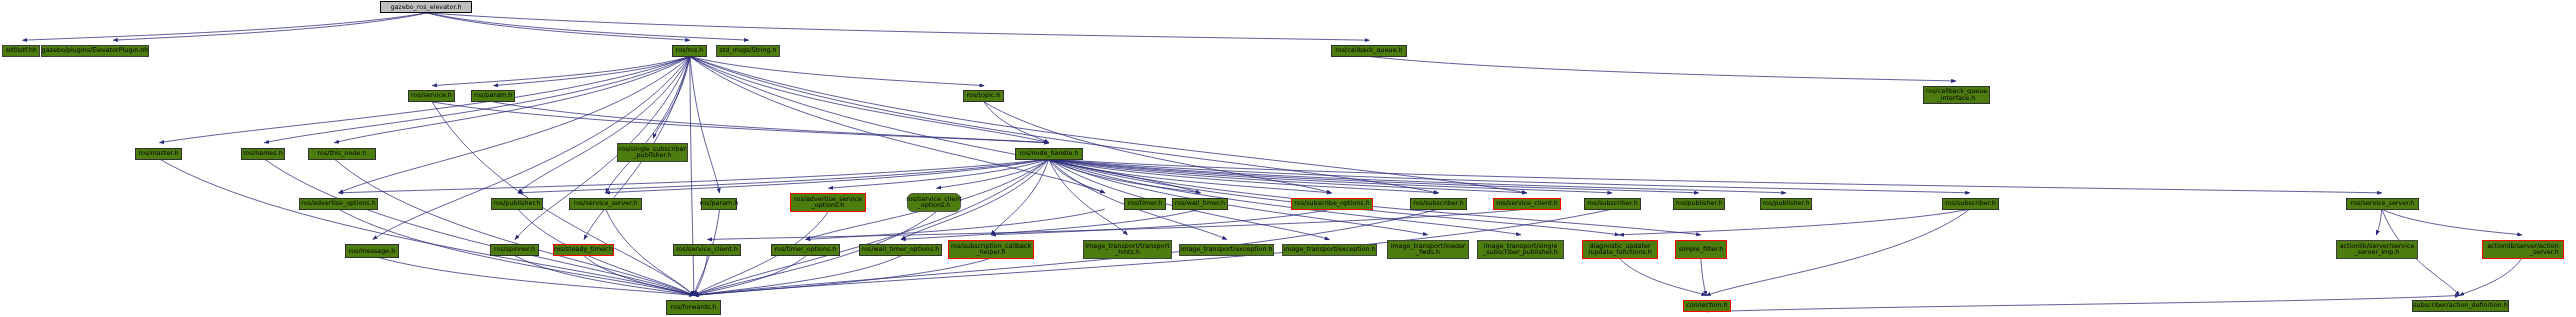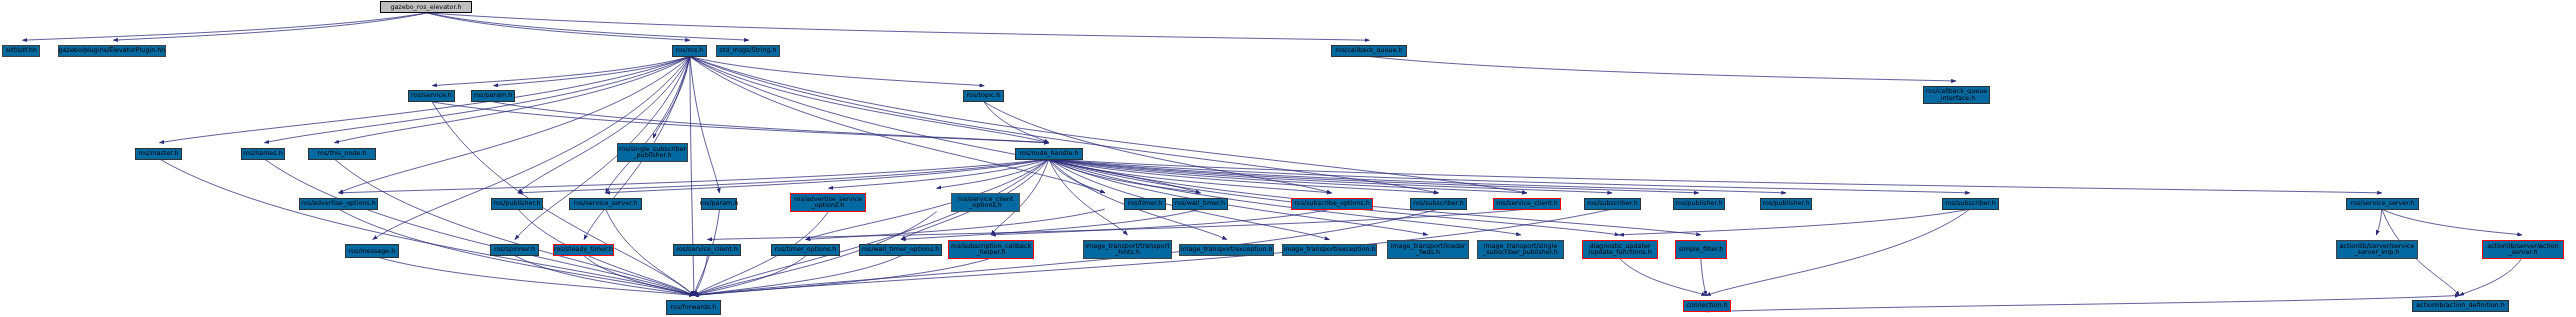--- a/index.html
+++ b/index.html
@@ -3,21 +3,21 @@
 <meta charset="utf-8">
 <style>
   html,body{margin:0;padding:0;background:#ffffff;}
   body{font-family:"DejaVu Sans","Liberation Sans",sans-serif;}
   #graph{position:relative;width:2576px;height:317px;background:#fff;overflow:hidden;}
   svg.edges{position:absolute;left:0;top:0;width:2576px;height:317px;pointer-events:none;}
   .node{
     position:absolute;
     box-sizing:border-box;
     border:0.6px solid #404040;
-    background:#0369a1;
+    background:#4d7c0f;
     color:#000000;
     font-size:6.4px;
     line-height:6.7px;
     text-align:center;
     display:flex;
     align-items:center;
     justify-content:center;
     white-space:pre-line;
     padding:0 1.7px;
     font-family:"DejaVu Sans","Liberation Sans",sans-serif;
@@ -124,42 +124,42 @@
         <path d="M4085.5,359 C4083.125,387.6 4077.9,398 4076,403" marker-end="url(#ah)"></path>
         <path d="M4085.5,359 C4145.625,387.6 4277.9,398 4326,403" marker-end="url(#ah)"></path>
         <path d="M4085.5,359 C4118.875,444.8 4192.3,476 4219,507" marker-end="url(#ah)"></path>
         <path d="M4326,443 C4299.25,482.6 4240.4,497 4219,507" marker-end="url(#ah)"></path>
         <path d="M2926,535 C3249.25,524 3960.4,520 4219,507" marker-end="url(#ah)"></path>
       </g>
   </svg>
   <div id="node-layer">
       <div class="node root" style="left: 380px; top: 1.2px; width: 92px; height: 11.7px;">gazebo_ros_elevator.h</div>
       <div class="node " style="left: 2.3px; top: 45px; width: 38px; height: 11.7px;">sdf/sdf.hh</div>
-      <div class="node " style="left: 58px; top: 45px; width: 108px; height: 11.7px;">gazebo/plugins/ElevatorPlugin.hh</div>
+      <div class="node " style="left: 41px; top: 45px; width: 108px; height: 11.7px;">gazebo/plugins/ElevatorPlugin.hh</div>
       <div class="node thick" style="left: 672px; top: 45px; width: 35px; height: 11.7px;">ros/ros.h</div>
       <div class="node " style="left: 716px; top: 45px; width: 64px; height: 11.7px;">std_msgs/String.h</div>
       <div class="node thick" style="left: 1331px; top: 45px; width: 76px; height: 11.7px;">ros/callback_queue.h</div>
       <div class="node thick" style="left: 408px; top: 90px; width: 47px; height: 11.7px;">ros/service.h</div>
       <div class="node thick" style="left: 471px; top: 90px; width: 44px; height: 11.7px;">ros/param.h</div>
       <div class="node thick" style="left: 963px; top: 90px; width: 41px; height: 11.7px;">ros/topic.h</div>
       <div class="node thick" style="left: 1923px; top: 86px; width: 67px; height: 17.5px;">ros/callback_queue
 _interface.h</div>
       <div class="node thick" style="left: 135px; top: 148px; width: 47px; height: 11.7px;">ros/master.h</div>
       <div class="node thick" style="left: 241px; top: 148px; width: 44px; height: 11.7px;">ros/names.h</div>
       <div class="node thick" style="left: 308px; top: 148px; width: 68px; height: 11.7px;">ros/this_node.h</div>
       <div class="node " style="left: 617px; top: 143px; width: 71px; height: 18.7px;">ros/single_subscriber
 _publisher.h</div>
       <div class="node thick" style="left: 1015px; top: 148px; width: 68px; height: 11.7px;">ros/node_handle.h</div>
       <div class="node thick" style="left: 299px; top: 198px; width: 79px; height: 11.7px;">ros/advertise_options.h</div>
       <div class="node thick" style="left: 491px; top: 198px; width: 52px; height: 11.7px;">ros/publisher.h</div>
       <div class="node thick" style="left: 569px; top: 198px; width: 73px; height: 11.7px;">ros/service_server.h</div>
       <div class="node thick" style="left: 701px; top: 198px; width: 36px; height: 11.7px;">ros/param.h</div>
       <div class="node red" style="left: 790px; top: 193px; width: 76px; height: 18.7px;">ros/advertise_service
 _options.h</div>
-      <div class="node grayborder" style="left: 951px; top: 193px; width: 69px; height: 18.7px;">ros/service_client
+      <div class="node grayborder" style="left: 907px; top: 193px; width: 54px; height: 18.7px; border-radius: 6px;">ros/service_client
 _options.h</div>
       <div class="node thick" style="left: 1084px; top: 198px; width: 42px; height: 11.7px; margin-left: 40px;">ros/timer.h</div>
       <div class="node thick" style="left: 1172px; top: 198px; width: 56px; height: 11.7px;">ros/wall_timer.h</div>
       <div class="node red" style="left: 1291px; top: 198px; width: 82px; height: 11.7px;">ros/subscribe_options.h</div>
       <div class="node thick" style="left: 1410px; top: 198px; width: 57px; height: 11.7px;">ros/subscriber.h</div>
       <div class="node red" style="left: 1493px; top: 198px; width: 68px; height: 11.7px;">ros/service_client.h</div>
       <div class="node thick" style="left: 1584px; top: 198px; width: 57px; height: 11.7px;">ros/subscriber.h</div>
       <div class="node thick" style="left: 1673px; top: 198px; width: 52px; height: 11.7px;">ros/publisher.h</div>
       <div class="node thick" style="left: 1760px; top: 198px; width: 52px; height: 11.7px;">ros/publisher.h</div>
       <div class="node thick" style="left: 1942px; top: 198px; width: 57px; height: 11.7px;">ros/subscriber.h</div>
@@ -178,20 +178,20 @@
       <div class="node " style="left: 1282px; top: 244px; width: 95px; height: 11.7px;">image_transport/exception.h</div>
       <div class="node " style="left: 1387px; top: 240px; width: 82px; height: 18.7px;">image_transport/loader
 _fwds.h</div>
       <div class="node " style="left: 1477px; top: 240px; width: 87px; height: 18.7px;">image_transport/single
 _subscriber_publisher.h</div>
       <div class="node red" style="left: 1582px; top: 240px; width: 76px; height: 18.7px;">diagnostic_updater
 /update_functions.h</div>
       <div class="node red" style="left: 1675px; top: 240px; width: 52px; height: 18.7px;">simple_filter.h</div>
       <div class="node " style="left: 2336px; top: 240px; width: 82px; height: 18.7px;">actionlib/server/service
 _server_imp.h</div>
-      <div class="node red" style="left: 2482px; top: 240px; width: 82px; height: 18.7px;">actionlib/server/action
+      <div class="node red" style="left: 2482px; top: 240px; width: 82px; height: 18.7px; text-align: right;">actionlib/server/action
 _server.h</div>
       <div class="node thick" style="left: 666px; top: 300px; width: 55px; height: 15px;">ros/forwards.h</div>
       <div class="node red" style="left: 1683px; top: 300px; width: 48px; height: 11.7px; font-style: italic;">connection.h</div>
-      <div class="node thick" style="left: 2412px; top: 300px; width: 97px; height: 11.7px;">actionlib/action_definition.h</div>
+      <div class="node thick" style="left: 2412px; top: 300px; width: 97px; height: 11.7px;">subscriber/action_definition.h</div>
     </div>
 </div>
 
 
 </body></html>

